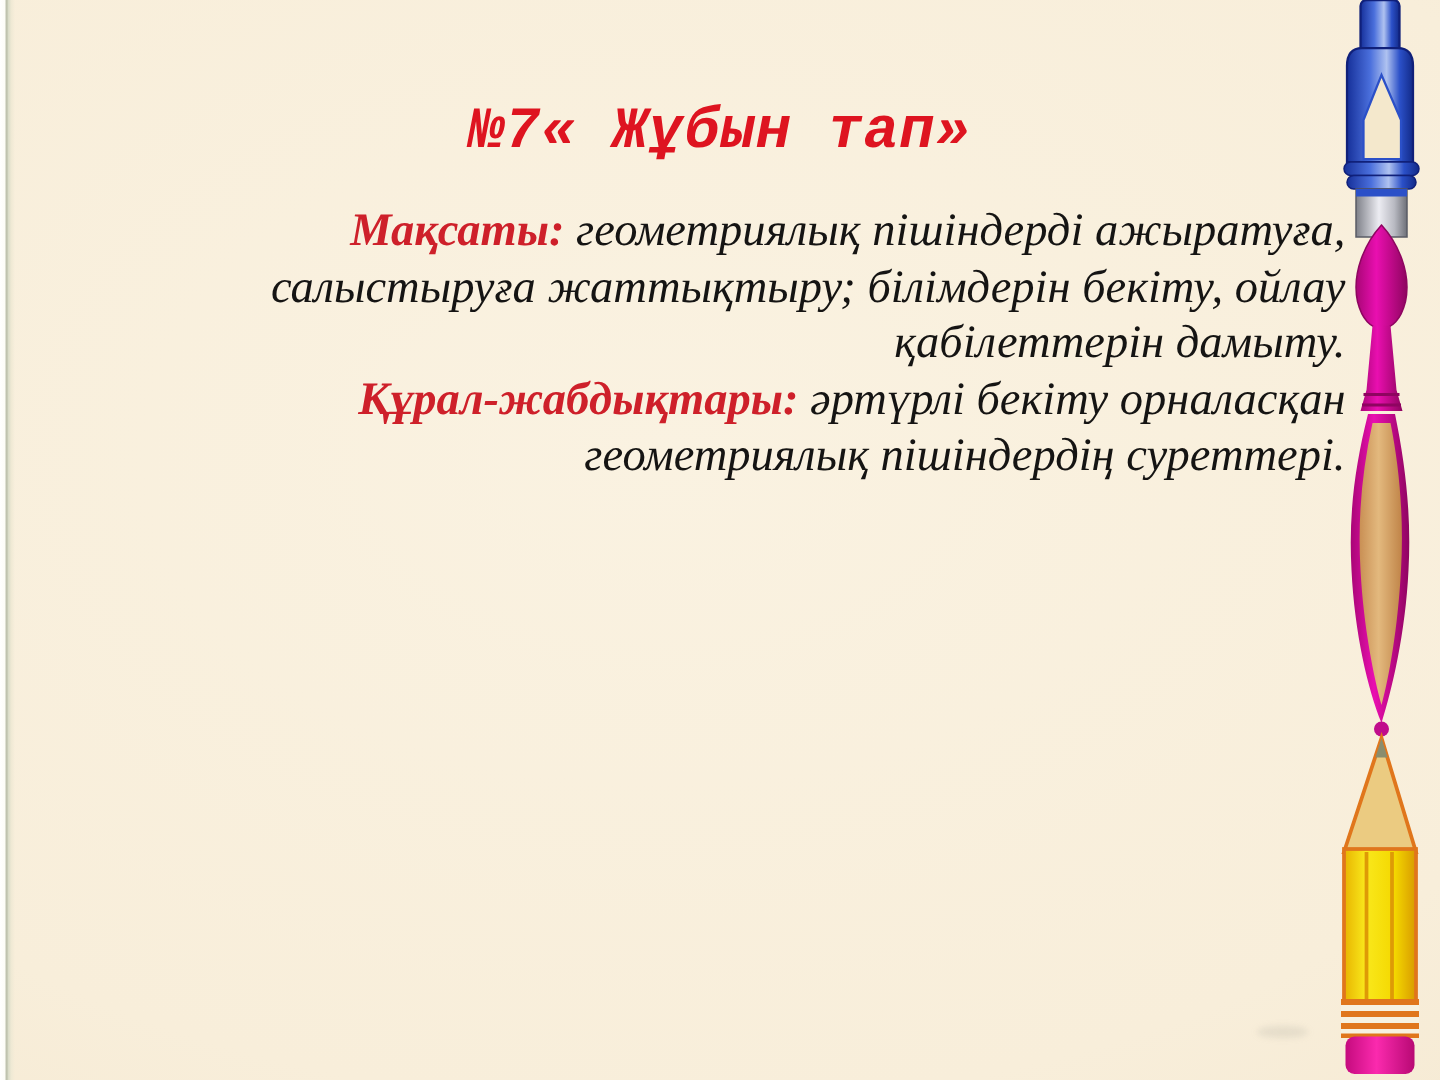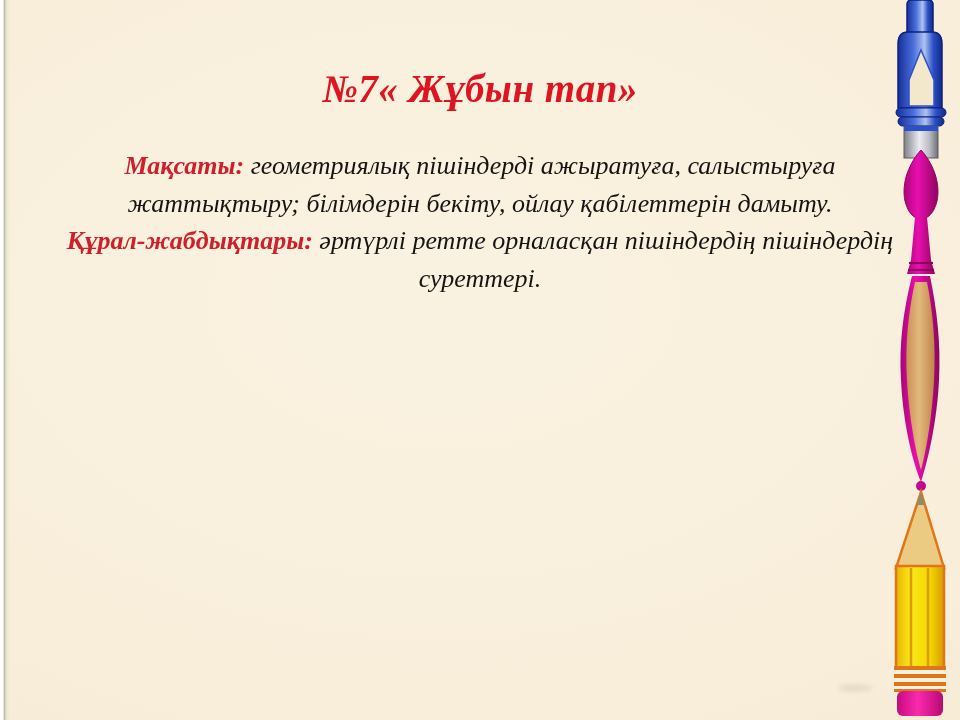--- a/index.html
+++ b/index.html
@@ -35,29 +35,31 @@
     text-align: center;
   }
 
   .slide-title {
     margin: 66px auto 0 auto;
     font-size: 39px;
     font-weight: bold;
     font-style: italic;
     color: #DE1420;
     letter-spacing: 0.5px;
+    font-family: Liberation Mono, monospace;
   }
 
   .body-text {
     width: 834px;
-    margin: 36px auto 0 auto;
-    font-size: 26px;
+    margin: 24px auto 0 auto;
+    font-size: 31px;
     font-style: italic;
     color: #151413;
     line-height: 37.6px;
+    text-align: right;
   }
   .body-text p {
     margin: 0;
     padding: 0;
   }
   .section-label {
     color: #CE202A;
     font-weight: bold;
   }
 
@@ -85,21 +87,21 @@
 </head>
 <body>
 
 <div class="page-edge-left"></div>
 
 <div class="content">
   <div class="slide-title">№7« Жұбын тап»</div>
 
   <div class="body-text">
     <p><span class="section-label">Мақсаты:</span><span> геометриялық пішіндерді ажыратуға, салыстыруға жаттықтыру; білімдерін бекіту, ойлау қабілеттерін дамыту.</span></p>
-    <p><span class="section-label">Құрал-жабдықтары:</span><span> әртүрлі ретте орналасқан пішіндердің пішіндердің суреттері.</span></p>
+    <p><span class="section-label">Құрал-жабдықтары:</span><span> әртүрлі бекіту орналасқан геометриялық пішіндердің суреттері.</span></p>
   </div>
 </div>
 
 <div class="stationery">
   <svg width="66" height="720" viewBox="0 0 66 720" xmlns="http://www.w3.org/2000/svg">
     <defs>
       <linearGradient id="penBlue" x1="0" y1="0" x2="1" y2="0">
         <stop offset="0" stop-color="#16309A"></stop>
         <stop offset="0.35" stop-color="#4A6FDC"></stop>
         <stop offset="0.6" stop-color="#AFC2F0"></stop>

